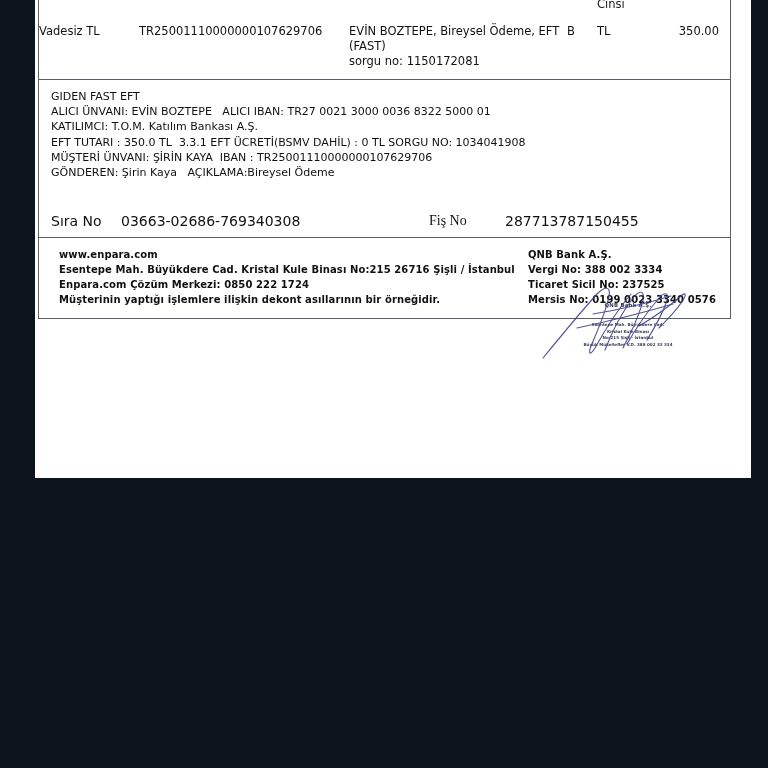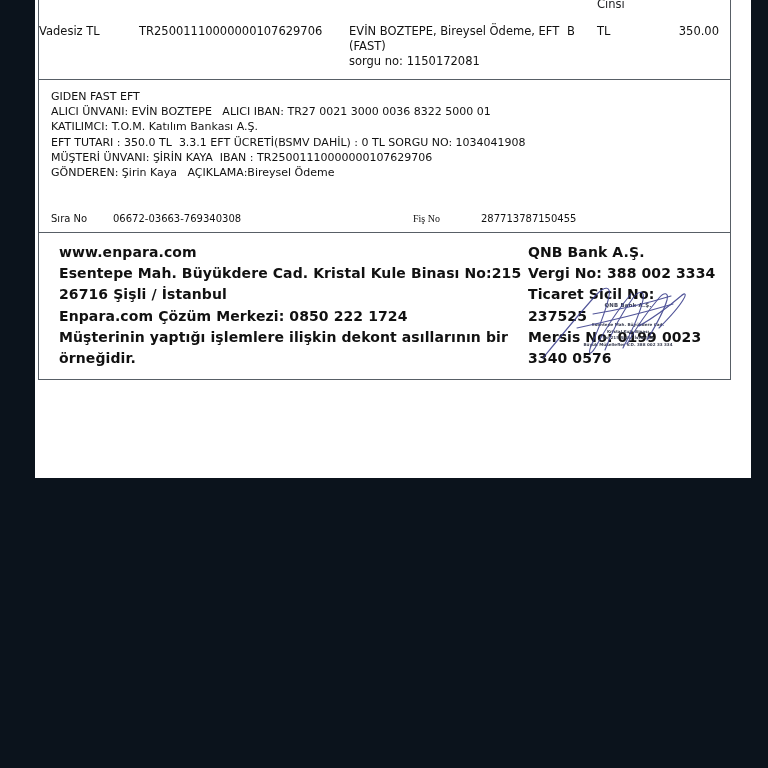--- a/index.html
+++ b/index.html
@@ -54,32 +54,33 @@
     font-size: 11px;
     line-height: 1.40;
     color: #111;
     white-space: pre;
   }
 
   
   .srline {
     display: flex;
     padding: 6px 12px 8px 12px;
-    font-size: 10px;
+    font-size: 14px;
     color: #111;
+    gap: 8px;
   }
   .sr-lbl { width: 62px; }
   .sr-val { width: 300px; }
   .fs-lbl { width: 68px; font-family: Liberation Serif, serif; }
 
   
   .foot {
     display: flex;
     padding: 9px 12px 10px 20px;
-    font-size: 14px;
+    font-size: 10px;
     line-height: 1.52;
     color: #111;
     font-weight: bold;
     letter-spacing: .1px;
   }
   .foot-l { flex: 1; }
   .foot-r { width: 190px; }
 
   
   .stampwrap {
@@ -134,21 +135,21 @@
 
       <div class="detail">GIDEN FAST EFT
 ALICI ÜNVANI: EVİN BOZTEPE   ALICI IBAN: TR27 0021 3000 0036 8322 5000 01
 KATILIMCI: T.O.M. Katılım Bankası A.Ş.
 EFT TUTARI : 350.0 TL  3.3.1 EFT ÜCRETİ(BSMV DAHİL) : 0 TL SORGU NO: 1034041908
 MÜŞTERİ ÜNVANI: ŞİRİN KAYA  IBAN : TR25001110000000107629706
 GÖNDEREN: Şirin Kaya   AÇIKLAMA:Bireysel Ödeme</div>
 
       <div class="srline">
         <div class="sr-lbl">Sıra No</div>
-        <div class="sr-val">06672-03663-769340308</div>
+        <div class="sr-val">03663-02686-769340308</div>
         <div class="fs-lbl">Fiş No</div>
         <div>287713787150455</div>
       </div>
 
       <div class="sep"></div>
 
       <div class="foot">
         <div class="foot-l">
           <div>www.enpara.com</div>
           <div>Esentepe Mah. Büyükdere Cad. Kristal Kule Binası No:215 26716 Şişli / İstanbul</div>

